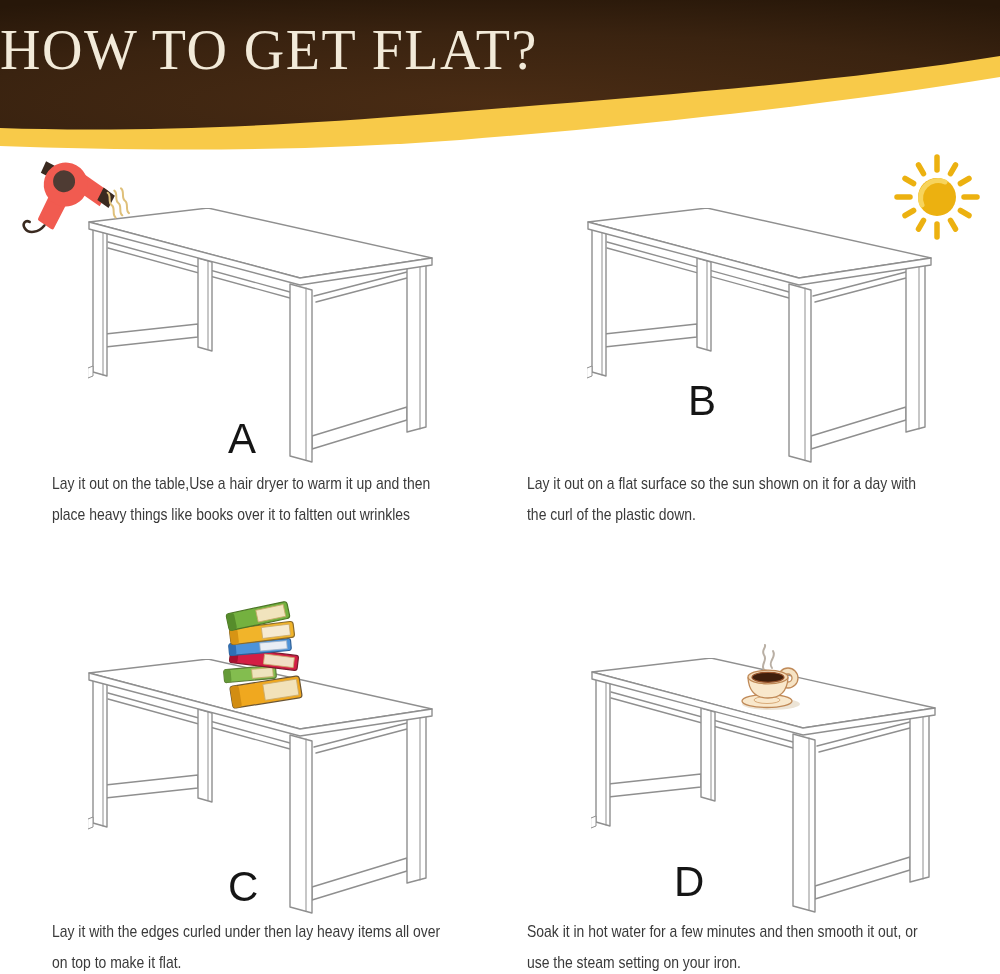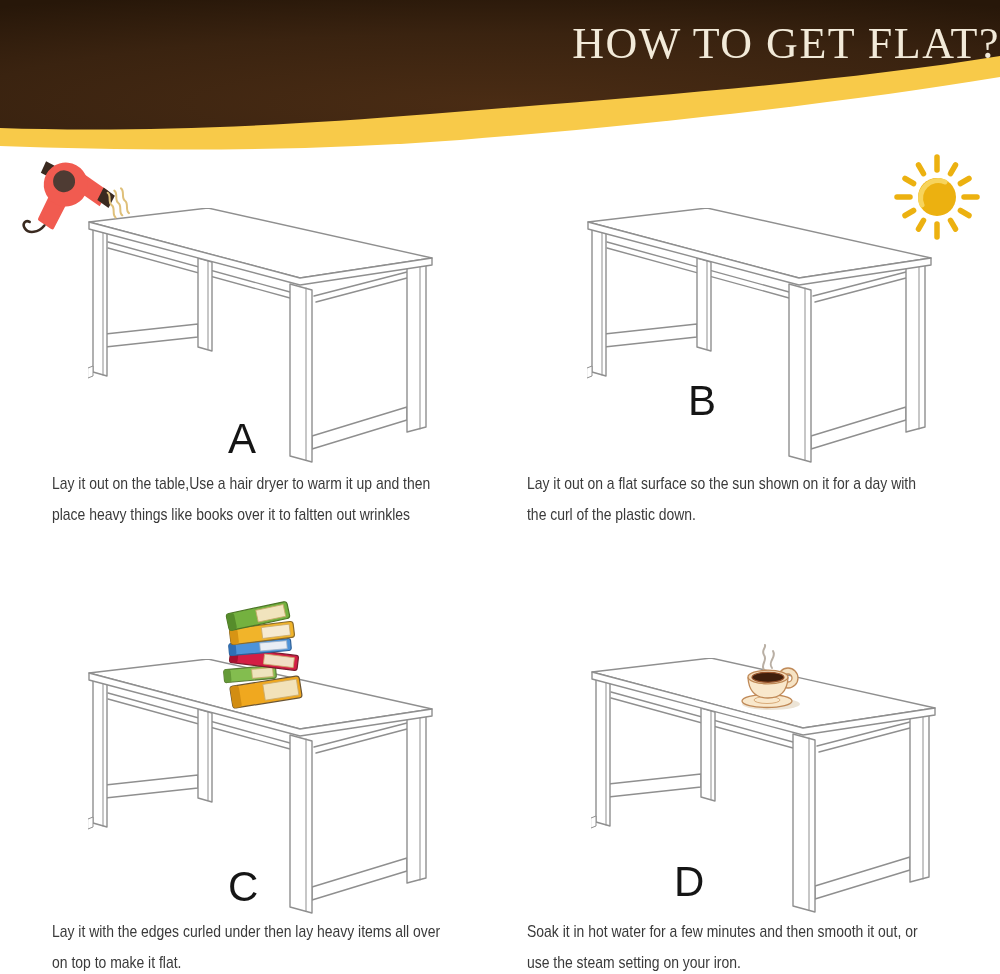--- a/index.html
+++ b/index.html
@@ -2,23 +2,23 @@
 <html><head>
 <meta charset="utf-8">
 <style>
   html,body{margin:0;padding:0;background:#ffffff;}
   .canvas{
     position:relative;width:1000px;height:974px;background:#ffffff;
     overflow:hidden;font-family:"Liberation Sans",sans-serif;
   }
   .hdr-svg{position:absolute;left:0;top:0;}
   .title{
-    position:absolute;left:0;top:18px;width:1000px;text-align:right;
+    position:absolute;left:0;top:18px;width:1000px;text-align:left;
     font-family:"Liberation Serif","DejaVu Serif",serif;
-    font-size:44px;letter-spacing:1.5px;color:#f2ead9;font-weight:400;
+    font-size:56px;letter-spacing:1.5px;color:#f2ead9;font-weight:400;
   }
   .tbl{position:absolute;}
   .icon-svg{position:absolute;}
   .letter{
     position:absolute;font-size:42px;line-height:1;color:#151515;
     font-family:"Liberation Sans",sans-serif;
   }
   .caption{
     position:absolute;color:#3a3a3a;font-size:17px;
     transform:scaleX(0.82);transform-origin:0 0;

